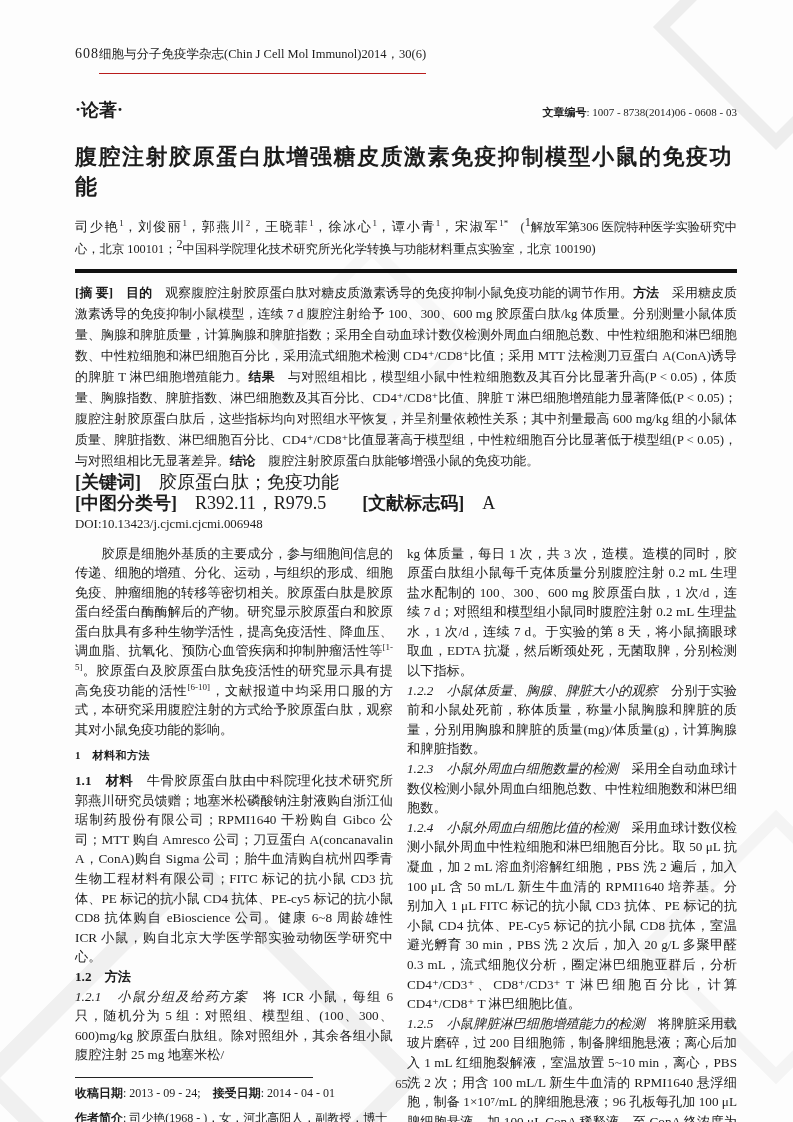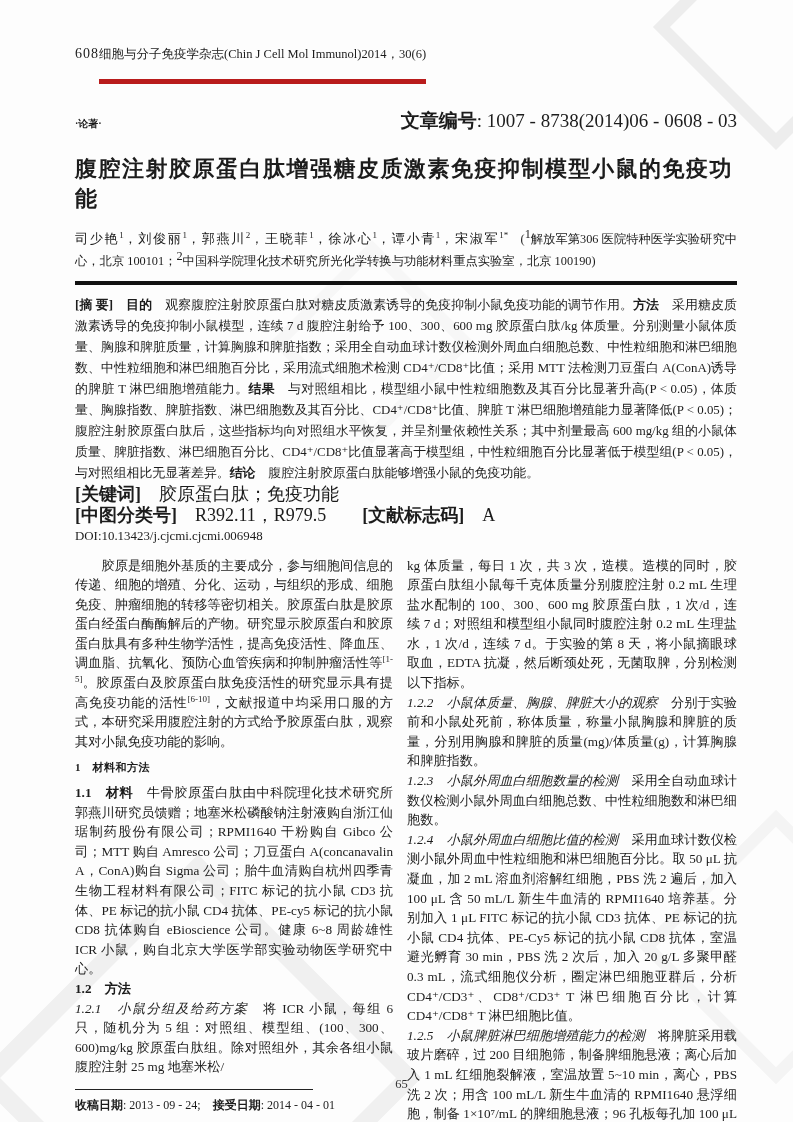--- a/index.html
+++ b/index.html
@@ -11,24 +11,24 @@
   .inner{position:relative;z-index:2;padding:46px 56px 0 75px;}
   
   .wm{position:absolute;z-index:1;border:12px solid #cfcfcf;transform:rotate(45deg);pointer-events:none;}
   .wm1{width:150px;height:150px;right:-70px;top:-60px;opacity:.35;}
   .wm2{width:120px;height:120px;left:300px;top:270px;opacity:.12;}
   .wm3{width:280px;height:280px;left:40px;top:920px;opacity:.28;border-width:18px;}
   .wm4{width:170px;height:170px;right:-80px;top:850px;opacity:.18;}
   
   .hdr{display:flex;align-items:baseline;}
   .pageno-top{font-size:14px;letter-spacing:1px;}
-  .journal{font-size:12.5px;border-bottom:5px solid #b91c1c;padding-bottom:16px;}
+  .journal{font-size:12.5px;border-bottom:1px solid #b91c1c;padding-bottom:10px;}
   .typerow{display:flex;justify-content:space-between;align-items:baseline;margin-top:24px;}
-  .articletype{font-size:10px;font-weight:bold;}
-  .articlecode{font-size:19px;}
+  .articletype{font-size:18px;font-weight:bold;}
+  .articlecode{font-size:11px;}
   
   .title{font-size:22px;font-weight:bold;margin-top:20px;letter-spacing:1.5px;line-height:30px;}
   .byline{margin-top:14px;font-size:13.2px;line-height:22px;text-align:justify;}
   .au{letter-spacing:1.5px;}
   .af{font-size:12.3px;}
   .rule{height:3.5px;background:#111;margin-top:9px;}
   
   .abstract{margin-top:10px;font-size:12.9px;line-height:21px;text-align:justify;}
   .meta{font-size:18px;line-height:21px;}
   .doi{font-size:12.9px;line-height:21px;}

